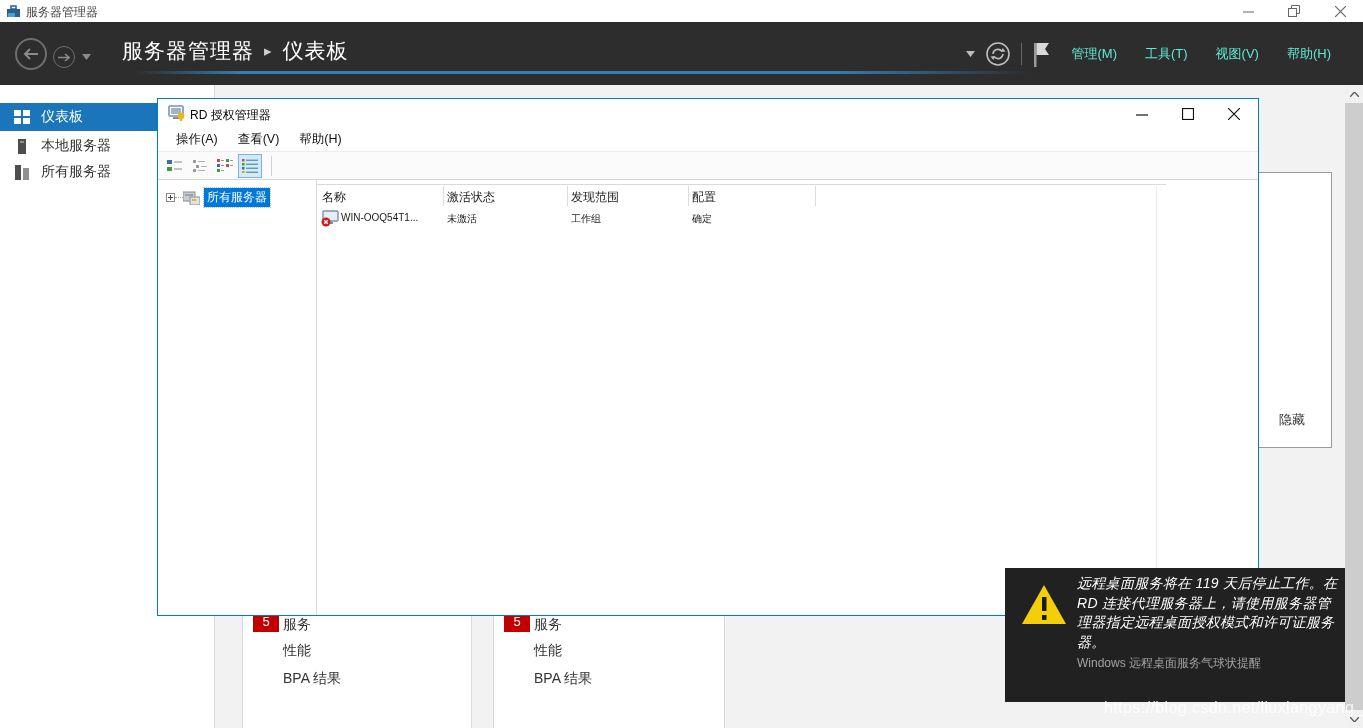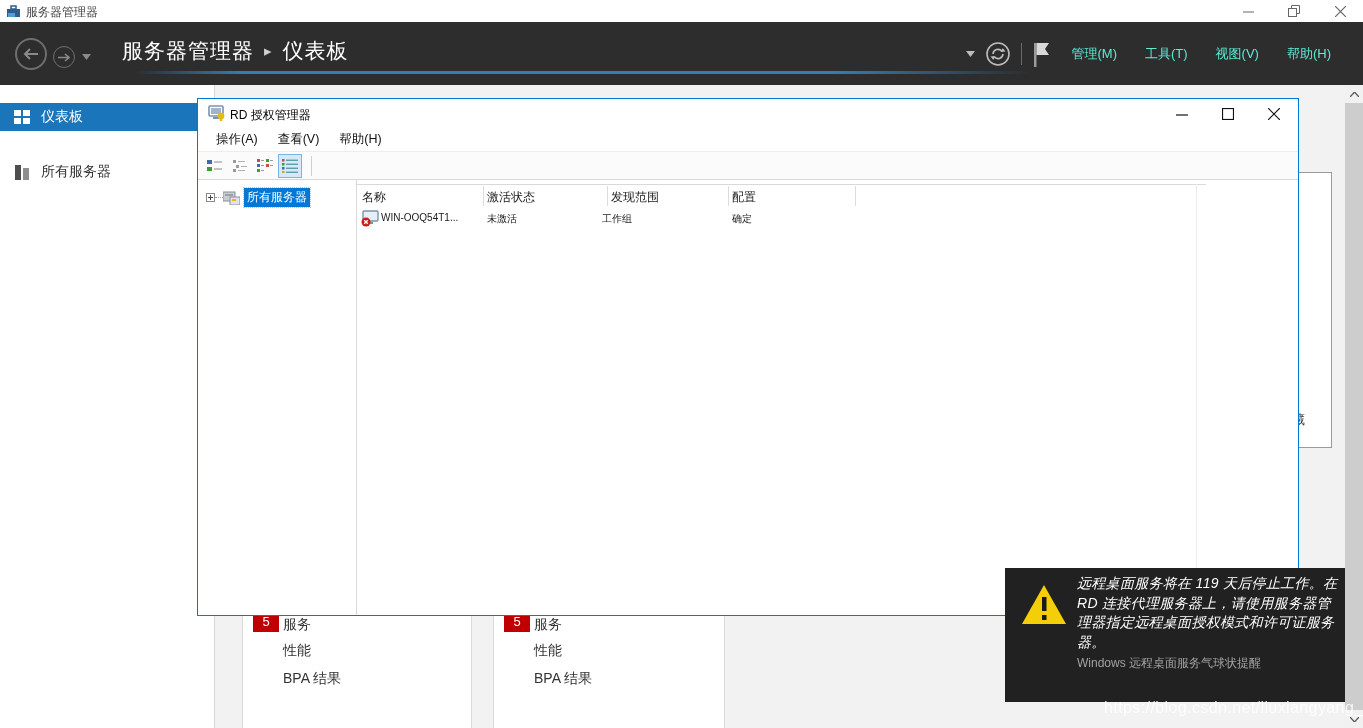--- a/index.html
+++ b/index.html
@@ -36,21 +36,21 @@
   .tile { background:#ffffff; border:1px solid #d9d9d9; border-bottom:none; z-index:1; }
   .tile-row { position:absolute; left:0; width:100%; height:24px; display:flex; align-items:center; font-size:14px; color:#333; }
   .tile-row .lbl { position:absolute; left:40px; }
   .badge { position:absolute; left:10px; top:-2px; width:26px; height:21px; background:#c00000; color:#fff; font-size:13px; display:flex; align-items:center; justify-content:center; }
 
   
   #scrollbar { left:1345px; top:85px; width:18px; height:643px; background:#cdcdcd; z-index:3; }
   .sb-btn { position:absolute; left:0; width:18px; height:18px; background:#f1f1f1; display:flex; align-items:center; justify-content:center; }
 
   
-  #rdwin { left:157px; top:98px; width:1102px; height:518px; background:#ffffff; border:1px solid #0078d7; z-index:10;margin-left:40px; }
+  #rdwin { left:157px; top:98px; width:1102px; height:518px; background:#ffffff; border:1px solid #0078d7; z-index:10; }
   #rd-titlebar { position:absolute; left:0; top:0; width:100%; height:29px; background:#ffffff; }
   #rd-title { position:absolute; left:32px; top:8px; font-size:12px; color:#000; }
   .rd-ctl { position:absolute; top:0; width:44px; height:29px; display:flex; align-items:center; justify-content:center; }
   #rd-menubar { position:absolute; left:0; top:29px; width:100%; height:24px; background:#ffffff; border-bottom:1px solid #ededed; display:flex; align-items:center; padding-left:8px; }
   #rd-menubar .mitem { font-size:12.5px; color:#111; padding:0 10px; }
   #rd-toolbar { position:absolute; left:0; top:53px; width:100%; height:28px; background:#fbfbfb; border-bottom:1px solid #d7d7d7; display:flex; align-items:center; padding-left:5px; }
   .tb-btn { width:24px; height:24px; margin-right:1px; display:flex; align-items:center; justify-content:center; border:1px solid transparent; }
   .tb-btn.sel { background:#d5e9f9; border:1px solid #7ab4e2; }
   .tb-sep { width:1px; height:20px; background:#d0d0d0; margin-left:8px; }
   #rd-tree { position:absolute; left:1px; top:81px; width:157px; height:435px; background:#fff; }
@@ -152,20 +152,29 @@
     <span class="ic">
       <svg width="16" height="14">
           <rect x="0" y="0" width="7" height="6" fill="#fff"></rect>
           <rect x="9" y="0" width="7" height="6" fill="#fff"></rect>
           <rect x="0" y="8" width="7" height="6" fill="#fff"></rect>
           <rect x="9" y="8" width="7" height="6" fill="#fff"></rect>
         </svg>
     </span>
     <span>仪表板</span>
   </div>
+  <div class="side-item" style="top:48px">
+    <span class="ic">
+      <svg width="8" height="15">
+          <rect x="0" y="0" width="8" height="15" fill="#4d4d4d"></rect>
+          <rect x="2" y="2" width="4" height="2" fill="#8f8f8f"></rect>
+        </svg>
+    </span>
+    <span>本地服务器</span>
+  </div>
   <div class="side-item" style="top:74px">
     <span class="ic">
       <svg width="14" height="15">
           <rect x="0" y="0" width="6" height="15" fill="#4d4d4d"></rect>
           <rect x="8" y="3" width="6" height="12" fill="#8f8f8f"></rect>
         </svg>
     </span>
     <span>所有服务器</span>
   </div>
 </div>
@@ -326,21 +335,21 @@
 
     <div>
       <svg class="abs" style="left:4px;top:30px" width="19" height="17">
         <rect x="2" y="1" width="15" height="10" rx="1" fill="#e8eef4" stroke="#7a93ad" stroke-width="1.4"></rect>
         <rect x="7" y="12" width="5" height="2" fill="#7a93ad"></rect>
         <circle cx="5" cy="12" r="4.5" fill="#c81e1e"></circle>
         <path d="M3.2 10.2 L6.8 13.8 M6.8 10.2 L3.2 13.8" stroke="#fff" stroke-width="1.3"></path>
       </svg>
       <span class="row-cell" style="left:24px">WIN-OOQ54T1...</span>
       <span class="row-cell" style="left:130px">未激活</span>
-      <span class="row-cell" style="left:245px">工作组</span>
+      <span class="row-cell" style="left:254px">工作组</span>
       <span class="row-cell" style="left:375px">确定</span>
     </div>
   </div>
 </div>
 
 <div class="abs" id="toast">
   <svg class="abs" style="left:16px;top:16px" width="46" height="42">
     <polygon points="23,1 45,40 1,40" fill="#f5ce0a"></polygon>
     <rect x="21" y="13" width="4.5" height="14" fill="#1a1a1a"></rect>
     <rect x="21" y="31" width="4.5" height="5" fill="#1a1a1a"></rect>

